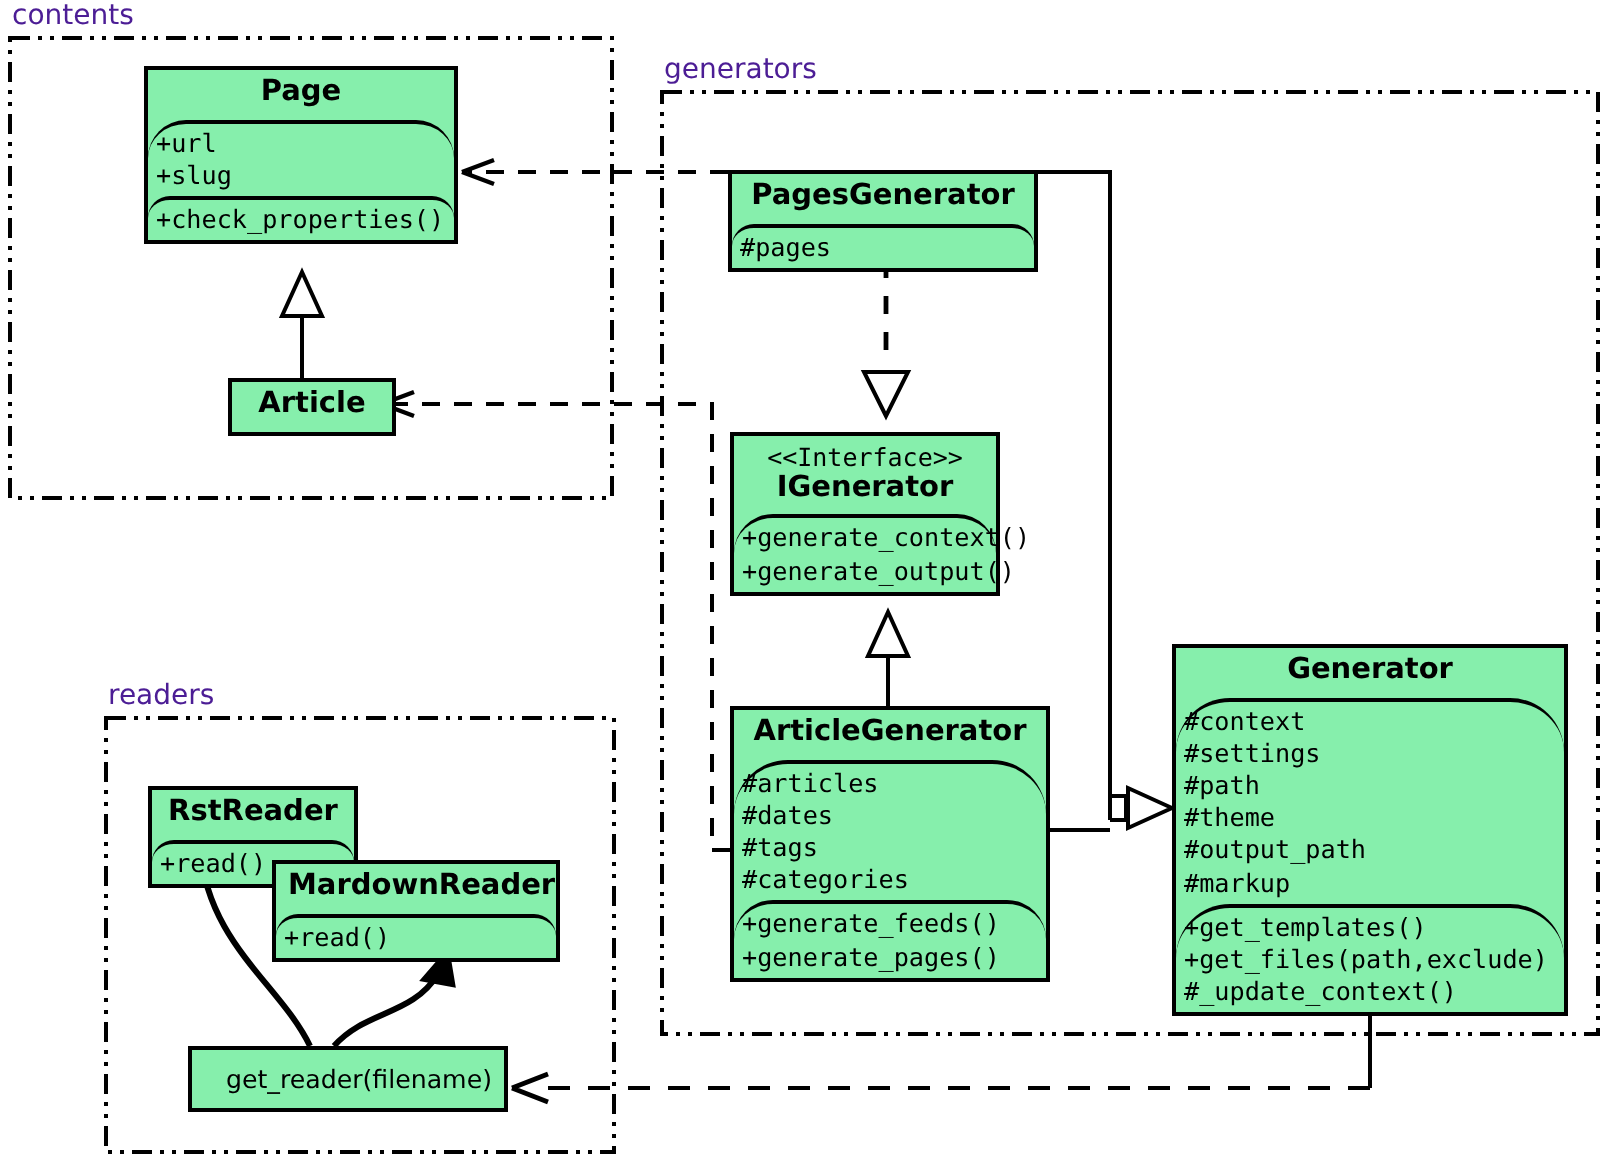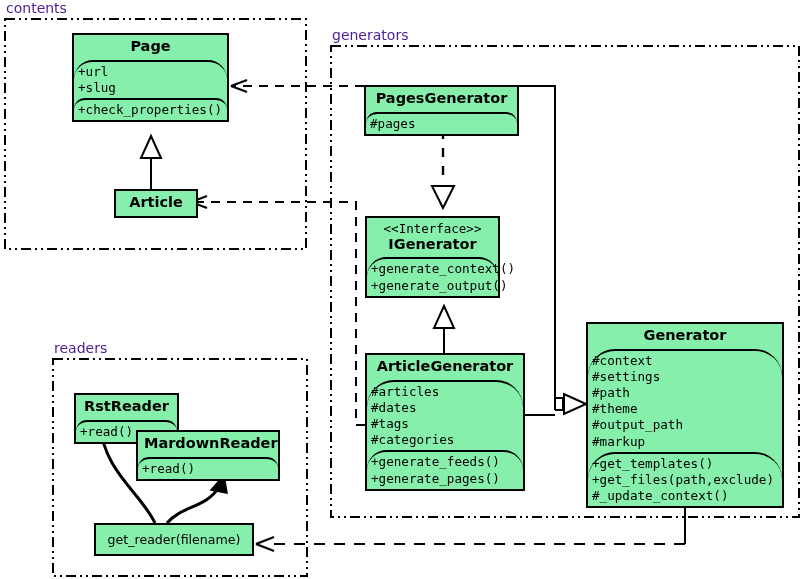--- a/index.html
+++ b/index.html
@@ -7,21 +7,21 @@
   #canvas{position:relative;width:803px;height:579px;overflow:hidden;background:#fff;}
   svg.layer{position:absolute;left:0;top:0;width:803px;height:579px;}
   .pkg-label{position:absolute;font-family:"DejaVu Sans",sans-serif;font-size:14px;color:#4c1d95;white-space:nowrap;}
   .umlbox{position:absolute;box-sizing:border-box;border:2px solid #000;background:#86efac;}
   .umlbox .sec{box-sizing:border-box;}
   .umlbox .sec + .sec{border-top:2px solid #000;}
   .cname{font-family:"DejaVu Sans",sans-serif;font-weight:bold;font-size:14.5px;text-align:center;padding:4px 6px 5px 6px;line-height:1.08;}
   .stereo{font-family:"DejaVu Sans Mono",monospace;font-weight:normal;font-size:12.5px;text-align:center;padding:4px 6px 0 6px;line-height:1.1;}
   .members{font-family:"DejaVu Sans Mono",monospace;font-size:12.6px;padding:2px 2px 2px 4px;line-height:1.285;border-radius:27px;}
   .members div{white-space:nowrap;}
-  .plain{font-family:"DejaVu Sans",sans-serif;font-size:12.6px;text-align:center;padding:7px 6px;}
+  .plain{font-family:"DejaVu Sans",sans-serif;font-size:12.6px;text-align:right;padding:7px 6px;}
 </style>
 </head>
 <body>
 
 <div id="canvas">
 
   <svg class="layer" viewBox="0 0 803 579">
     
     <rect x="5" y="19" width="301" height="230" fill="none" stroke="#000" stroke-width="2" stroke-dasharray="10,4,2,4,2,4"></rect>
     <rect x="331" y="46" width="468" height="471" fill="none" stroke="#000" stroke-width="2" stroke-dasharray="10,4,2,4,2,4"></rect>

